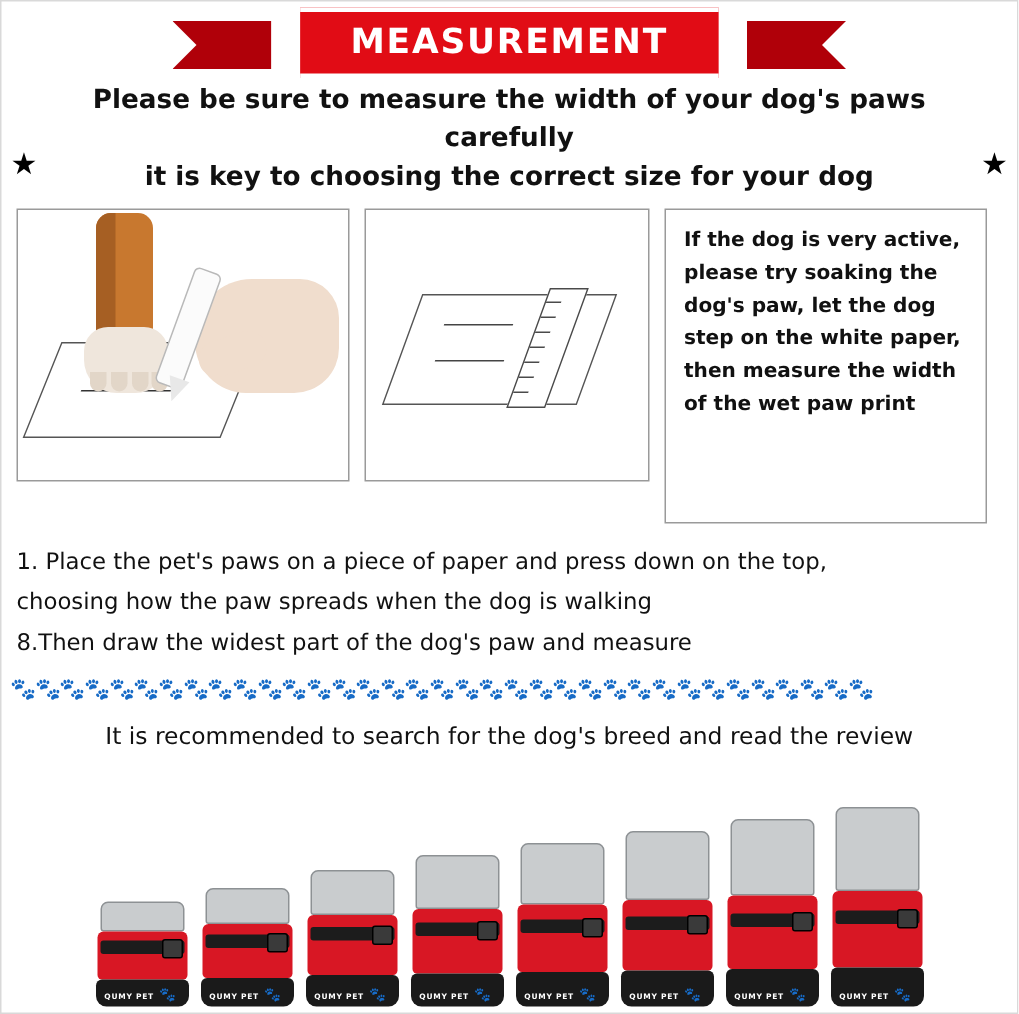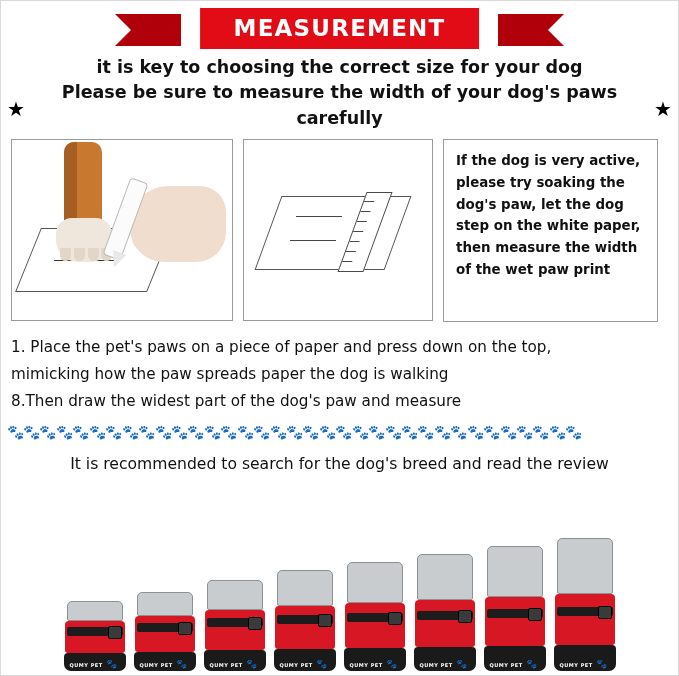--- a/index.html
+++ b/index.html
@@ -90,21 +90,21 @@
   .panel {
     border: 1px solid #9a9a9a;
     box-sizing: border-box;
     position: relative;
     background: #fff;
   }
   .panel.p1 { width: 222px; height: 182px; }
   .panel.p2 { width: 190px; height: 182px; }
   .panel.p3 {
     width: 215px;
-    height: 183px;
+    height: 210px;
     padding: 10px 12px;
     font-size: 13.4px;
     font-weight: bold;
     line-height: 1.62;
   }
 
   
   .paper-sheet {
     position: absolute;
     background: #ffffff;
@@ -349,22 +349,22 @@
 
   <div class="banner-wrap">
     <div class="ribbon-tail left"></div>
     <div class="ribbon-tail right"></div>
     <div class="ribbon">MEASUREMENT</div>
   </div>
 
   <div class="star left">★</div>
   <div class="star right">★</div>
   <div class="headline">
+    <div>Please be sure to measure the width of your dog's paws carefully</div>
     <div>it is key to choosing the correct size for your dog</div>
-    <div>Please be sure to measure the width of your dog's paws carefully</div>
   </div>
 
   <div class="panels">
 
     <div class="panel p1">
       <div class="paper-sheet p1-paper"></div>
       <div class="p1-pawline"></div>
       <div class="leg"></div>
       <div class="leg-shadow"></div>
       <div class="paw"></div>
@@ -391,21 +391,21 @@
         <div class="ruler-tick" style="top:58px;"></div>
         <div class="ruler-tick" style="top:68px;"></div>
       </div>
     </div>
 
     <div class="panel p3">If the dog is very active, please try soaking the dog's paw, let the dog step on the white paper, then measure the width of the wet paw print</div>
   </div>
 
   <div class="steps">
     <div>1. Place the pet's paws on a piece of paper and press down on the top,</div>
-    <div>mimicking how the paw spreads paper the dog is walking</div>
+    <div>choosing how the paw spreads when the dog is walking</div>
     <div>8.Then draw the widest part of the dog's paw and measure</div>
   </div>
 
   <div class="divider">🐾🐾🐾🐾🐾🐾🐾🐾🐾🐾🐾🐾🐾🐾🐾🐾🐾🐾🐾🐾🐾🐾🐾🐾🐾🐾🐾🐾🐾🐾🐾🐾🐾🐾🐾</div>
 
   <div class="recommend">
     <div>It is recommended to search for the dog's breed and read the review</div>
   </div>
 
   <div class="boots">

